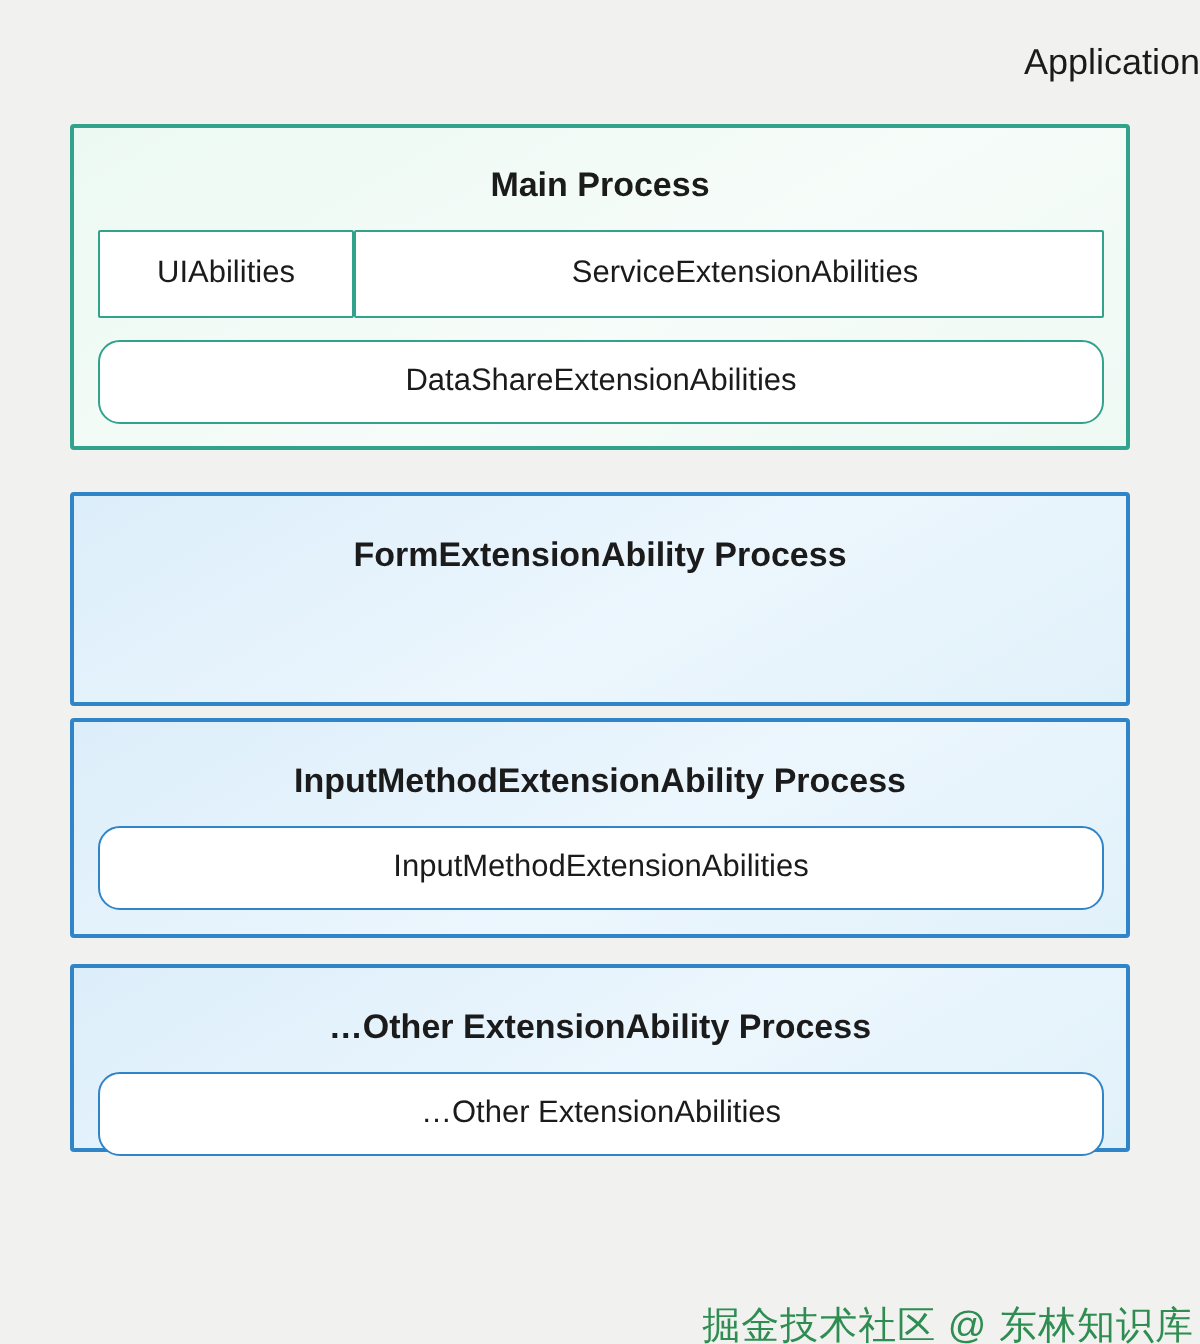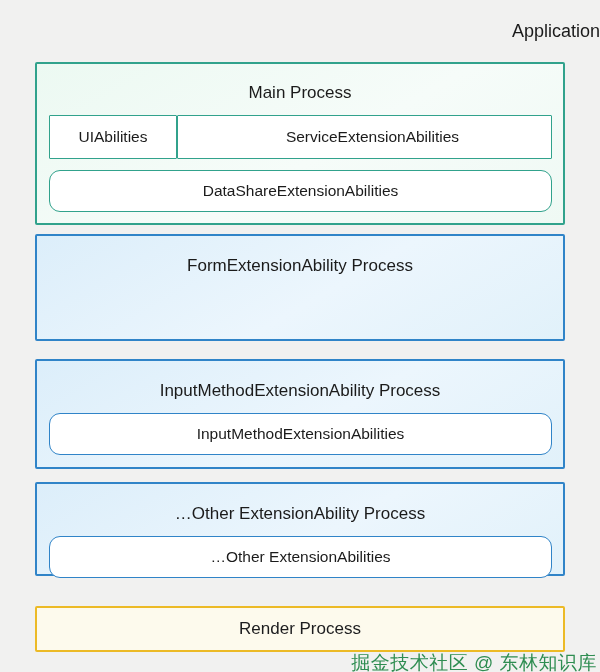--- a/index.html
+++ b/index.html
@@ -33,20 +33,21 @@
   }
 
   .proc-title {
     position: absolute;
     top: 0;
     left: 0;
     width: 100%;
     text-align: center;
     font-size: 17px;
     color: #1b1b1b;
+    font-weight: bold;
   }
 
   
   .proc.green {
     top: 62px;
     height: 163px;
     border: 2px solid #31a28c;
     background: linear-gradient(150deg, #ecf9f2 0%, #f6fcf9 55%, #eff9f4 100%);
   }
   .proc.green .proc-title { top: 19px; }
@@ -85,21 +86,21 @@
     border: 2px solid #3084c8;
     background: linear-gradient(150deg, #dcEEfa 0%, #ecf6fd 55%, #e1f1fa 100%);
   }
   .proc.blue .proc-title { top: 20px; }
   .proc.blue .inner-wrap {
     position: absolute;
     top: 52px; left: 12px; right: 11px;
     height: 42px;
     display: flex;
   }
-  .proc.form  { top: 234px; height: 107px; }
+  .proc.form  { top: 246px; height: 107px; }
   .proc.input { top: 359px; height: 110px; }
   .proc.other { top: 482px; height: 94px; }
 
   
   .proc.gold {
     top: 606px;
     height: 46px;
     border: 2px solid #ecba26;
     background: #fdfaed;
     display: flex;
@@ -149,17 +150,16 @@
     </div>
   </div>
 
   <div class="proc blue other">
     <div class="proc-title">…Other ExtensionAbility Process</div>
     <div class="inner-wrap">
       <div class="inner-box blue-b box-full">…Other ExtensionAbilities</div>
     </div>
   </div>
 
-  <div class="proc gold">Render Process</div>
 
   <div class="watermark">掘金技术社区 @ 东林知识库</div>
 
 </div>
 
 </body></html>

